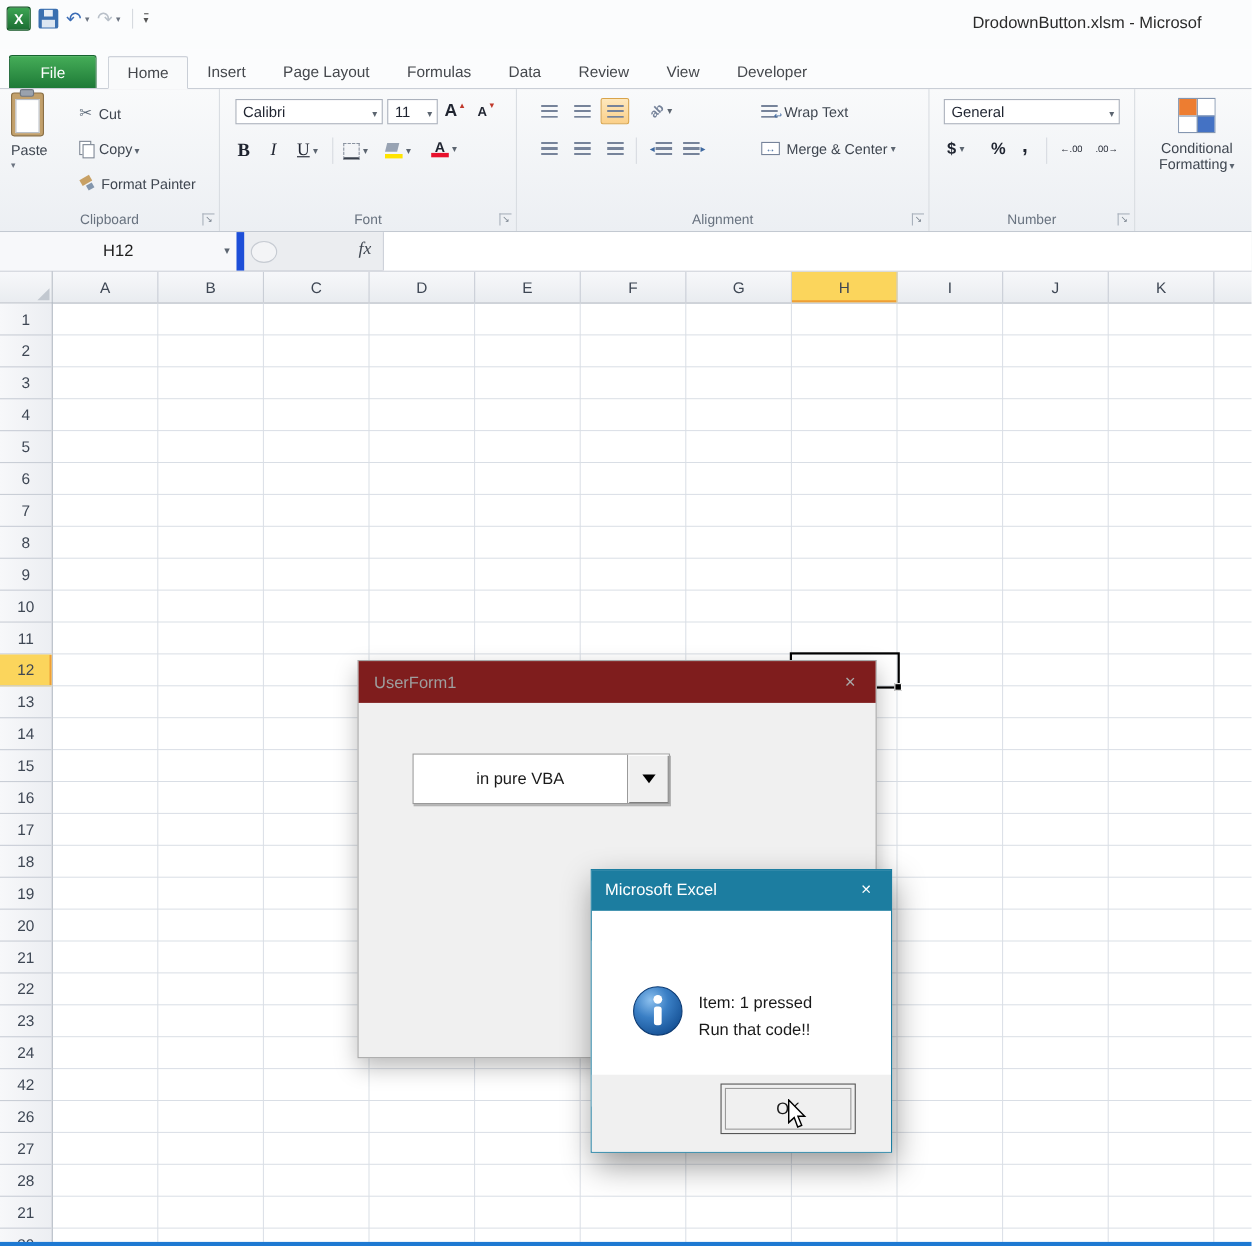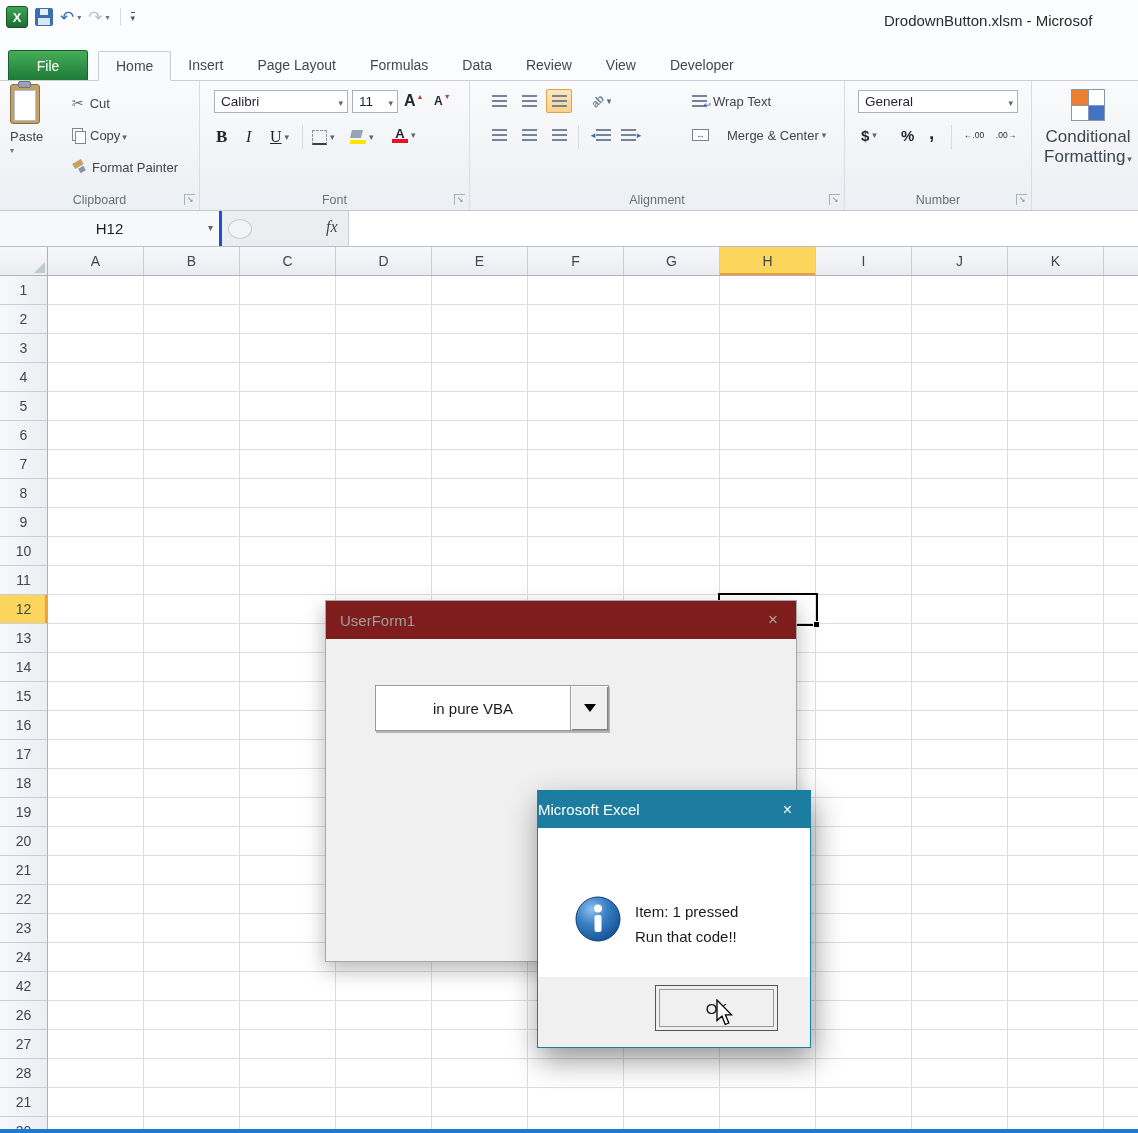--- a/index.html
+++ b/index.html
@@ -81,28 +81,28 @@
   .wrap-ic::after{content:"↩";position:absolute;right:-4px;bottom:-3px;font-size:9px;color:#3F69A0;background:transparent;}
   .merge-ic{width:17px;height:12px;border:1px solid #76839A;display:flex;align-items:center;justify-content:center;font-size:9px;color:#3F69A0;background:#fff;}
   .merge-ic::after{content:"↔";}
   .ind-ic{font-size:9px;color:#3F69A0;}
 
   
   .num-sym{font-size:15px;font-weight:bold;color:#1F2430;}
   .dec-txt{font-size:8.5px;color:#1F2430;letter-spacing:0;}
 
   
-  .cf-btn{position:absolute;left:8px;top:6px;width:96px;height:100px;display:flex;flex-direction:column;align-items:center;font-size:17px;color:#3F4650;text-align:center;}
+  .cf-btn{position:absolute;left:8px;top:6px;width:96px;height:100px;display:flex;flex-direction:column;align-items:center;font-size:13px;color:#3F4650;text-align:center;}
   .cf-ic{width:34px;height:32px;border:1px solid #8496B0;display:grid;grid-template-columns:1fr 1fr;grid-template-rows:1fr 1fr;margin:2px 0 6px;background:#fff;}
   .cf-ic i:nth-child(1){background:#ED7D31;} .cf-ic i:nth-child(2){background:#fff;border-left:1px solid #8496B0;}
   .cf-ic i:nth-child(3){background:#fff;border-top:1px solid #8496B0;} .cf-ic i:nth-child(4){background:#4472C4;border-left:1px solid #8496B0;border-top:1px solid #8496B0;}
 
   
   .fbar{position:absolute;top:211px;left:0;right:0;height:36px;background:#EBEDF0;border-bottom:1px solid #B9BFC9;}
-  .namebox{position:absolute;left:0;top:0;width:222px;height:35px;background:#F7F8FA;border-right:3px solid #1d4ed8;
+  .namebox{position:absolute;left:0;top:0;width:222px;height:35px;background:#F7F8FA;border-right:7px solid #1d4ed8;
     display:flex;align-items:center;justify-content:center;font-size:15px;color:#1F1F1F;}
   .namebox .nb-dd{position:absolute;right:6px;top:11px;font-size:10px;color:#5C6570;}
   .fb-circle{position:absolute;left:228px;top:8px;width:24px;height:20px;border:1px solid #C6CBD2;border-radius:50%;background:#F3F4F6;}
   .fx{position:absolute;left:326px;top:7px;font-family:"Liberation Serif",serif;font-style:italic;font-size:16px;color:#3F4650;}
   .fbar-input{position:absolute;left:348px;top:0;right:0;height:35px;background:#fff;border-left:1px solid #C9CED6;}
 
   
   .corner{position:absolute;left:0;top:247px;width:48px;height:29px;background:linear-gradient(#F7F8FA,#E9ECF0);
     border-right:1px solid #ABB2BC;border-bottom:1px solid #ABB2BC;}
   .corner::after{content:"";position:absolute;right:2px;bottom:2px;border-left:11px solid transparent;border-bottom:11px solid #C2C8D0;}
@@ -132,21 +132,21 @@
   .uf-close{position:absolute;top:0;right:0;width:46px;height:38px;display:flex;align-items:center;justify-content:center;color:#A9A9A9;font-size:17px;}
   .vba-combo{position:absolute;left:49px;top:84px;width:234px;height:46px;display:flex;border:1px solid #9A9A9A;background:#fff;box-shadow:1px 2px 0 rgba(0,0,0,0.25);}
   .vba-combo-field{flex:1;display:flex;align-items:center;justify-content:center;font-size:15px;color:#1A1A1A;}
   .vba-combo-btn{width:38px;background:#F0F0F0;border-left:1px solid #9A9A9A;display:flex;align-items:center;justify-content:center;
     box-shadow:inset 1px 1px 0 #FFFFFF, inset -1px -1px 0 #808080;}
   .vba-combo-arrow{width:0;height:0;border-left:6px solid transparent;border-right:6px solid transparent;border-top:8px solid #000;}
 
   
   .msgbox{position:absolute;left:537px;top:790px;width:274px;height:258px;background:#fff;border:1px solid #1C7DA0;
     box-shadow:3px 12px 28px rgba(0,0,0,0.42);z-index:6;}
-  .mb-title{height:37px;background:#1C7DA0;color:#fff;display:flex;align-items:center;font-size:15px;}
+  .mb-title{height:37px;background:#1C7DA0;color:#fff;display:flex;align-items:center;padding-left:12px;font-size:15px;}
   .mb-close{position:absolute;top:0;right:0;width:45px;height:37px;color:#fff;display:flex;align-items:center;justify-content:center;font-size:16px;}
   .mb-body{position:relative;height:151px;background:#fff;margin-top:27px;}
   .mb-icon{position:absolute;left:36px;top:40px;width:48px;height:48px;}
   .mb-text{position:absolute;left:97px;top:44px;font-size:15px;color:#1A1A1A;line-height:25px;}
   .mb-footer{position:absolute;left:0;bottom:0;width:100%;height:70px;background:#F0F0F0;}
   .ok-btn{position:absolute;right:32px;top:8px;width:123px;height:46px;background:#F0F0F0;border:1px solid #565656;
     display:flex;align-items:center;justify-content:center;font-size:15px;color:#1A1A1A;}
   .ok-btn::after{content:"";position:absolute;inset:3px;border:1px solid #9A9A9A;}
 
   .cursor{position:absolute;left:714px;top:999px;z-index:9;}
@@ -285,21 +285,21 @@
       <div class="ic-btn" style="left:118px;top:42px;width:26px;">
         <span class="ind-ic">◂</span>
         <span class="bars"></span>
         </div>
       <div class="ic-btn" style="left:148px;top:42px;width:26px;">
         <span class="bars"></span>
         <span class="ind-ic">▸</span>
         </div>
       <div class="ic-btn dd" style="left:222px;top:42px;">
         <span class="merge-ic"></span>
-        <span class="tool-txt" style="margin-left:17px;">Merge &amp; Center</span>
+        <span class="tool-txt" style="margin-left:5px;">Merge &amp; Center</span>
       </div>
       <div class="glabel">Alignment</div>
       <div class="launcher">↘</div>
     </div>
 
     <div class="rgroup" style="left:845px;width:187px;">
       <div class="combo" style="left:13px;top:9px;width:160px;">
         <span>General</span>
         <span class="dd-zone dd"></span>
       </div>

